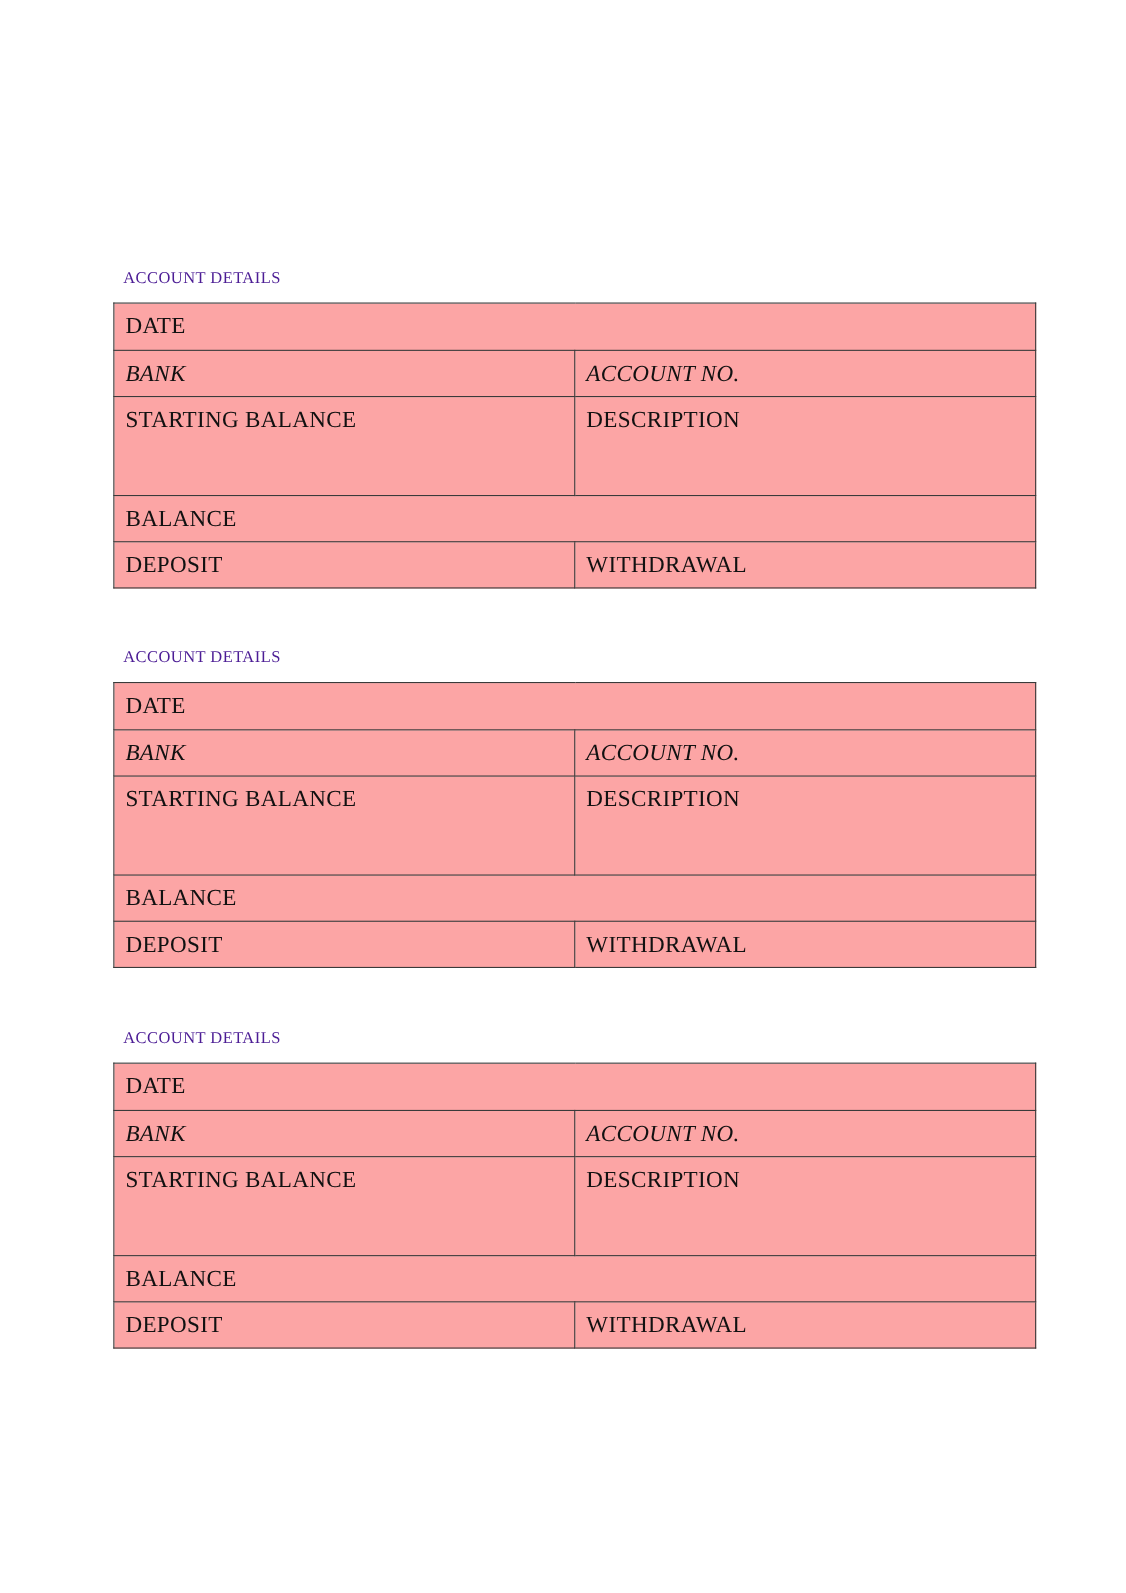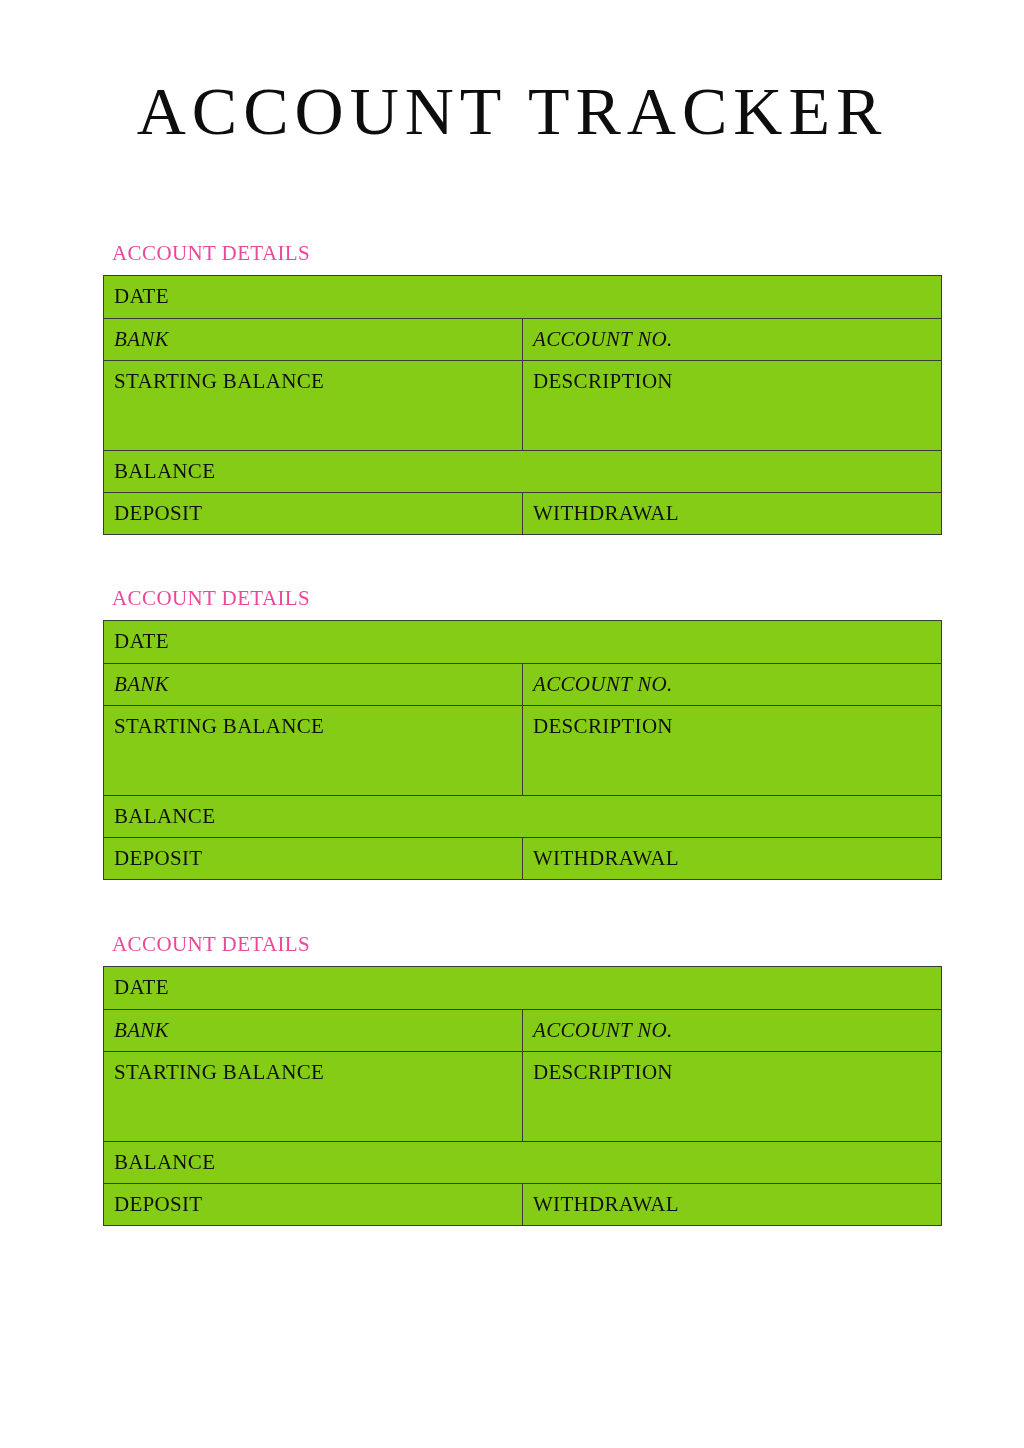--- a/index.html
+++ b/index.html
@@ -34,60 +34,59 @@
     white-space: nowrap;
   }
 
   
   .section {
     position: absolute;
     left: 103px;
     width: 839px;
   }
   .section-label {
-    font-size: 21px;
+    font-size: 15px;
     line-height: 26px;
     letter-spacing: 0.4px;
-    color: #ec4899;
+    color: #4c1d95;
     margin-bottom: 9px;
     padding-left: 9px;
   }
 
   
   .acct-table {
     width: 839px;
     border-collapse: collapse;
     table-layout: fixed;
   }
   .acct-table td {
     border: 1px solid #3a3a3a;
     font-size: 21px;
     line-height: 25px;
     letter-spacing: 0.3px;
     color: #111111;
     padding: 8px 0 8px 10px;
     vertical-align: top;
-    background: #84cc16;
+    background: #fca5a5;
     box-sizing: border-box;
   }
   td.r-date       { height: 43px; }
   td.r-bank       { height: 42px; font-style: italic; }
   td.r-start      { height: 90px; }
   td.r-balance    { height: 42px; font-family: Liberation Serif, serif; }
   td.r-deposit    { height: 41px; }
 
   .col-left  { width: 399px; }
   .col-right { width: 440px; margin-left: 28px; }
 </style>
 </head>
 <body>
 
 <div class="page">
 
-  <div class="doc-title">ACCOUNT TRACKER</div>
 
   <div class="section" style="top:240px;">
     <div class="section-label">ACCOUNT DETAILS</div>
     <table class="acct-table">
       <tbody>
         <tr>
           <td class="r-date" colspan="2">DATE</td>
         </tr>
         <tr>
           <td class="r-bank col-left">BANK</td>

